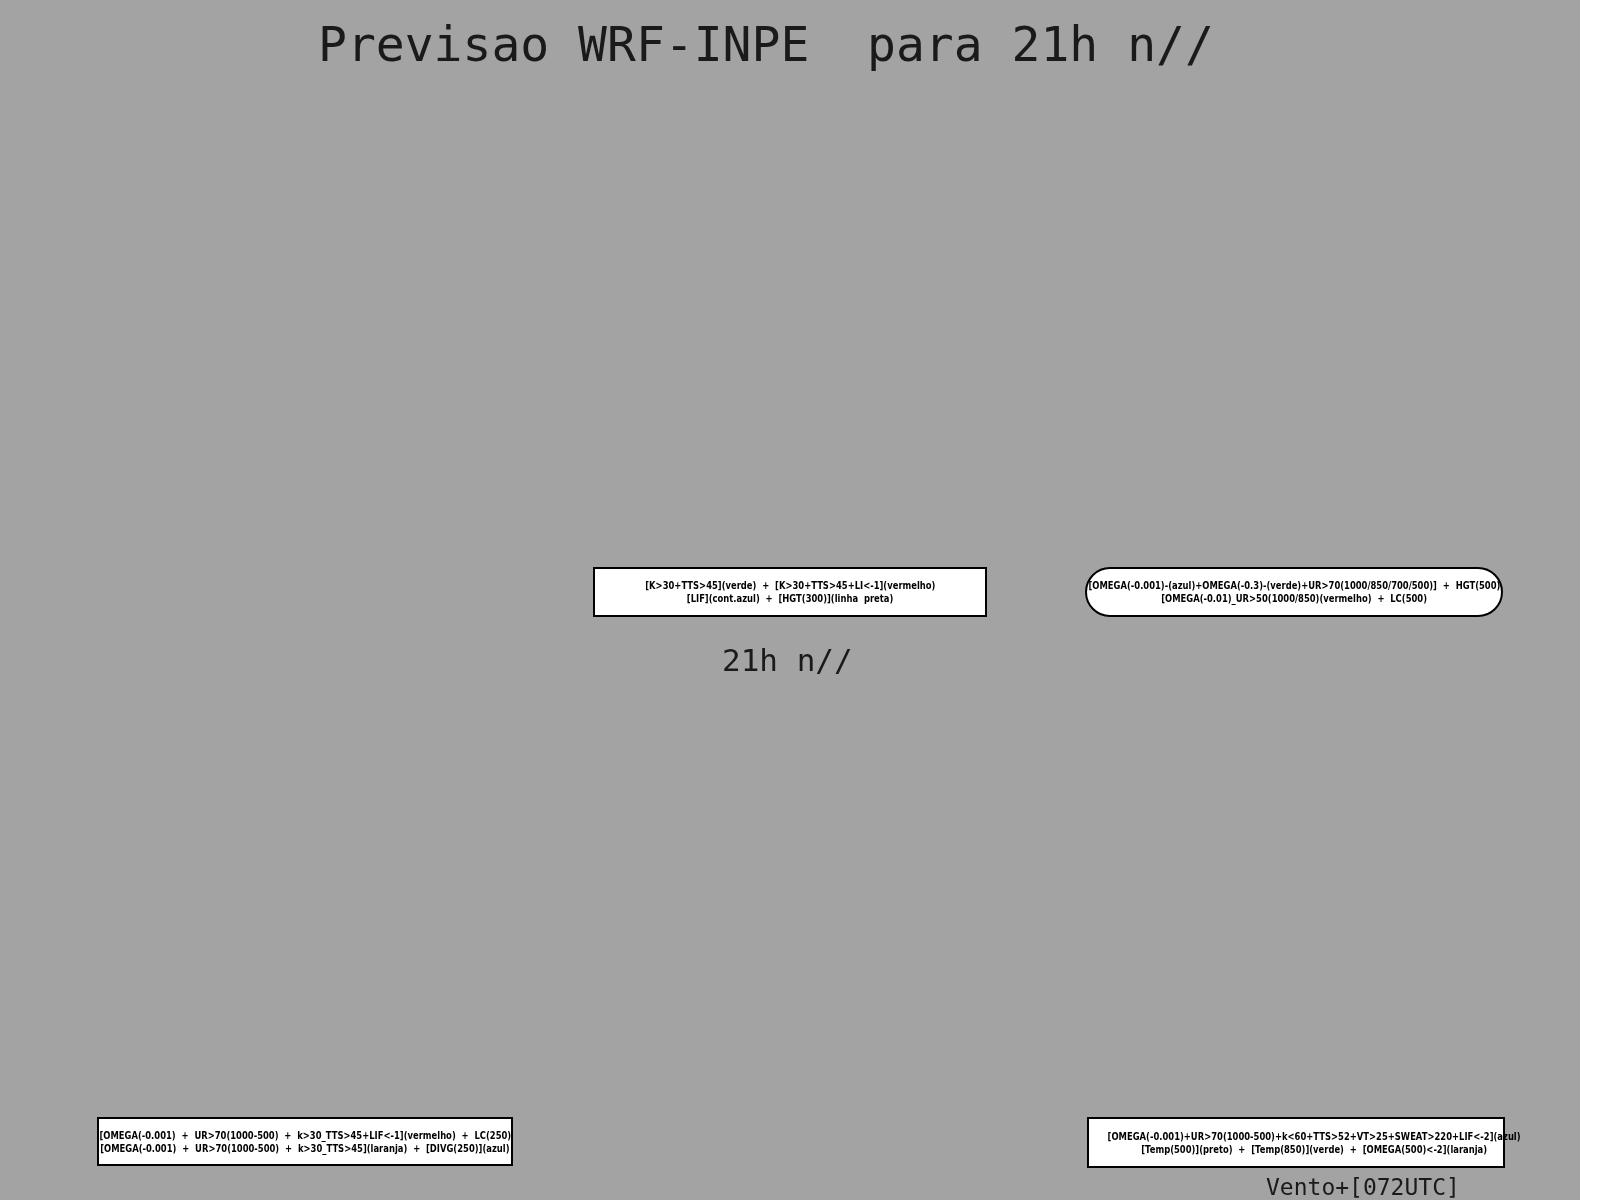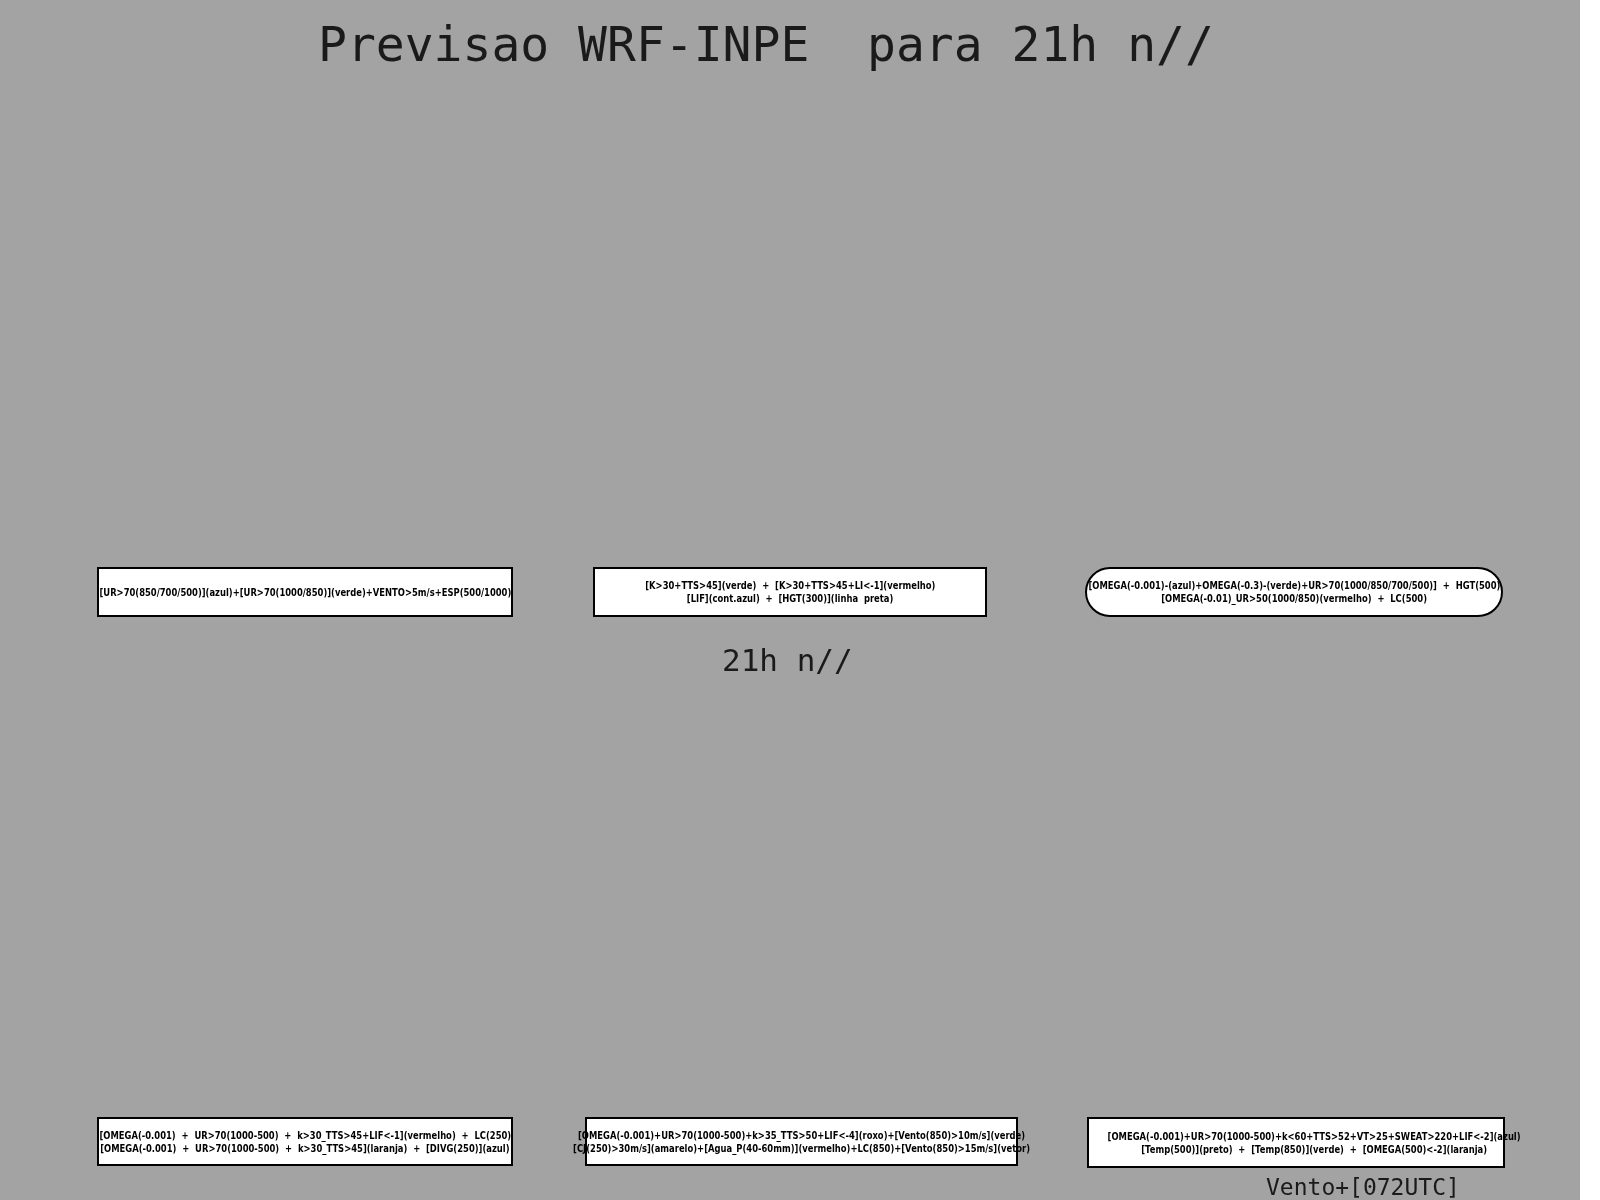--- a/index.html
+++ b/index.html
@@ -78,45 +78,38 @@
   .box-b2 { left: 585px; top: 1117px; width: 433px; height: 49px; }
   .box-b3 { left: 1087px; top: 1117px; width: 418px; height: 51px; padding-left: 37px; }
 </style>
 </head>
 <body>
 
 <div class="screen">
 
   <div class="plot-title">Previsao WRF-INPE  para 21h n//</div>
 
-  <div class="legend-box box-t1">
-    <div class="legend-line">[UR&gt;70(850/700/500)](azul)+[UR&gt;70(1000/850)](verde)+VENTO&gt;5m/s+ESP(500/1000)</div>
-  </div>
 
   <div class="legend-box box-t2">
     <div class="legend-line">[K&gt;30+TTS&gt;45](verde)  +  [K&gt;30+TTS&gt;45+LI&lt;-1](vermelho)</div>
     <div class="legend-line">[LIF](cont.azul)  +  [HGT(300)](linha  preta)</div>
   </div>
 
   <div class="legend-box box-t3">
     <div class="legend-line">[OMEGA(-0.001)-(azul)+OMEGA(-0.3)-(verde)+UR&gt;70(1000/850/700/500)]  +  HGT(500)</div>
     <div class="legend-line">[OMEGA(-0.01)_UR&gt;50(1000/850)(vermelho)  +  LC(500)</div>
   </div>
 
   <div class="hour-label">21h n//</div>
 
   <div class="legend-box box-b1">
     <div class="legend-line">[OMEGA(-0.001)  +  UR&gt;70(1000-500)  +  k&gt;30_TTS&gt;45+LIF&lt;-1](vermelho)  +  LC(250)</div>
     <div class="legend-line">[OMEGA(-0.001)  +  UR&gt;70(1000-500)  +  k&gt;30_TTS&gt;45](laranja)  +  [DIVG(250)](azul)</div>
   </div>
 
-  <div class="legend-box box-b2">
-    <div class="legend-line">[OMEGA(-0.001)+UR&gt;70(1000-500)+k&gt;35_TTS&gt;50+LIF&lt;-4](roxo)+[Vento(850)&gt;10m/s](verde)</div>
-    <div class="legend-line">[CJ(250)&gt;30m/s](amarelo)+[Agua_P(40-60mm)](vermelho)+LC(850)+[Vento(850)&gt;15m/s](vetor)</div>
-  </div>
 
   <div class="legend-box box-b3">
     <div class="legend-line">[OMEGA(-0.001)+UR&gt;70(1000-500)+k&lt;60+TTS&gt;52+VT&gt;25+SWEAT&gt;220+LIF&lt;-2](azul)</div>
     <div class="legend-line">[Temp(500)](preto)  +  [Temp(850)](verde)  +  [OMEGA(500)&lt;-2](laranja)</div>
   </div>
 
   <div class="footer-label">Vento+[072UTC]</div>
 
 </div>
 

